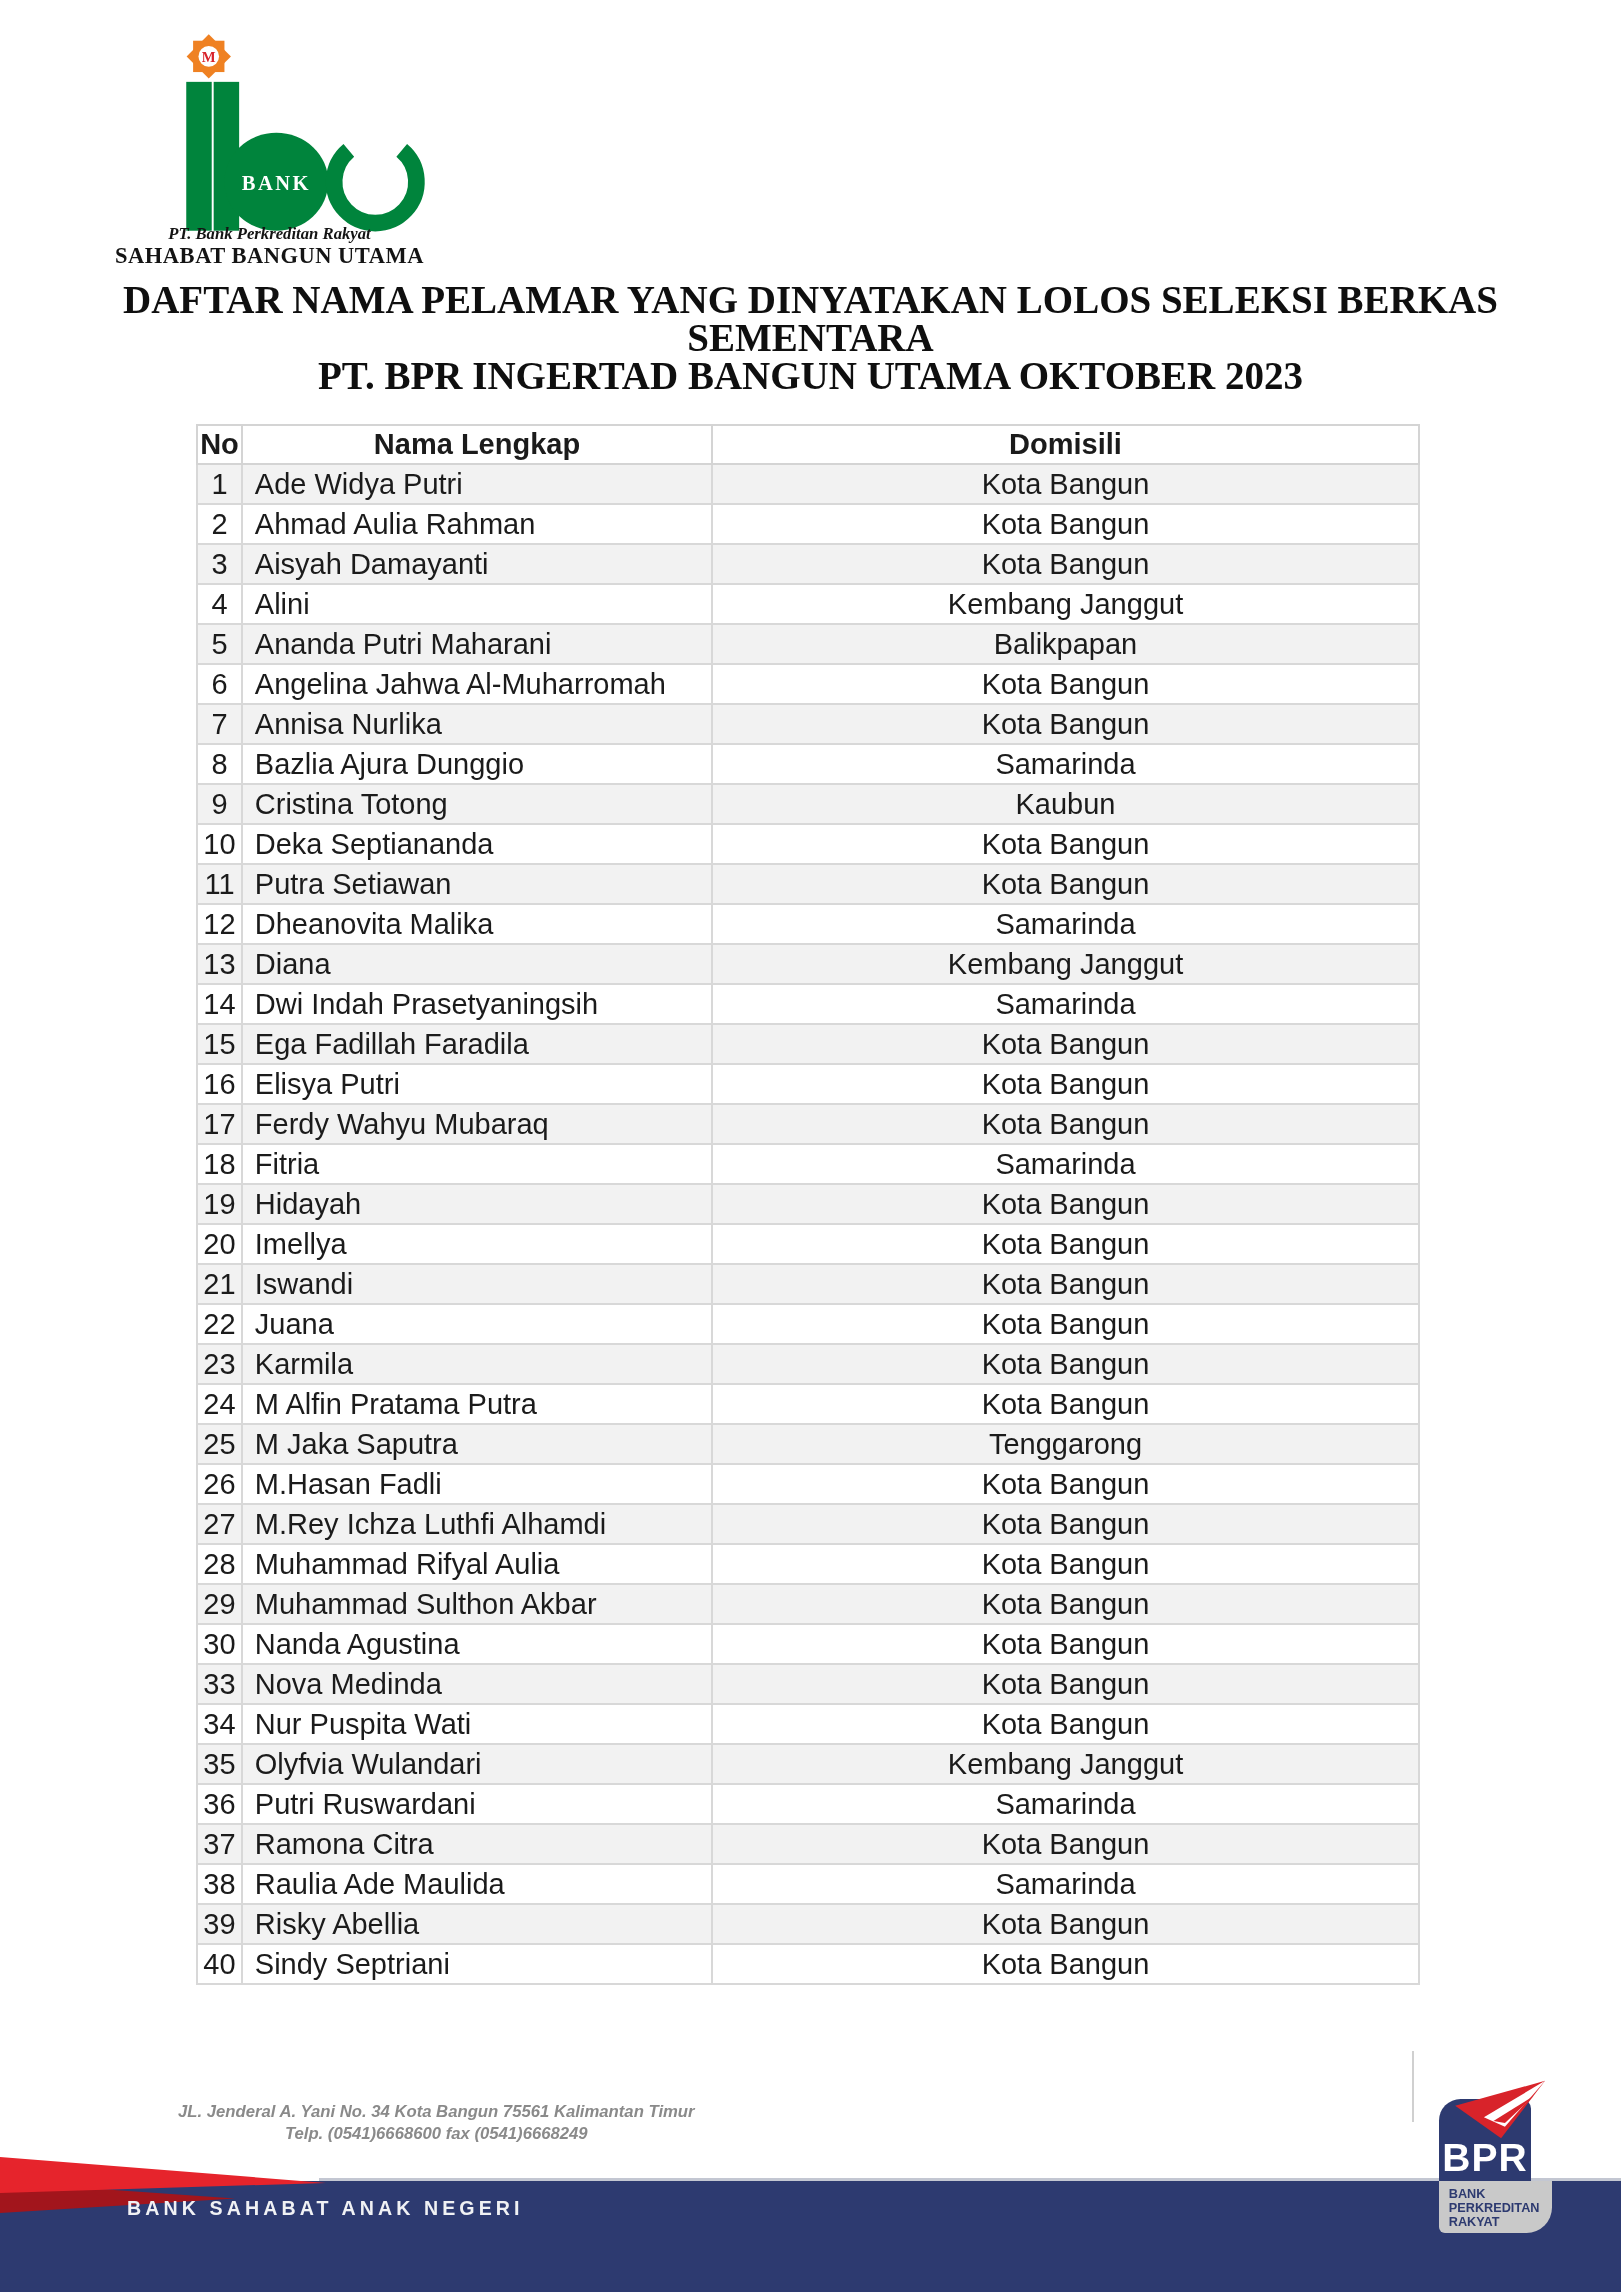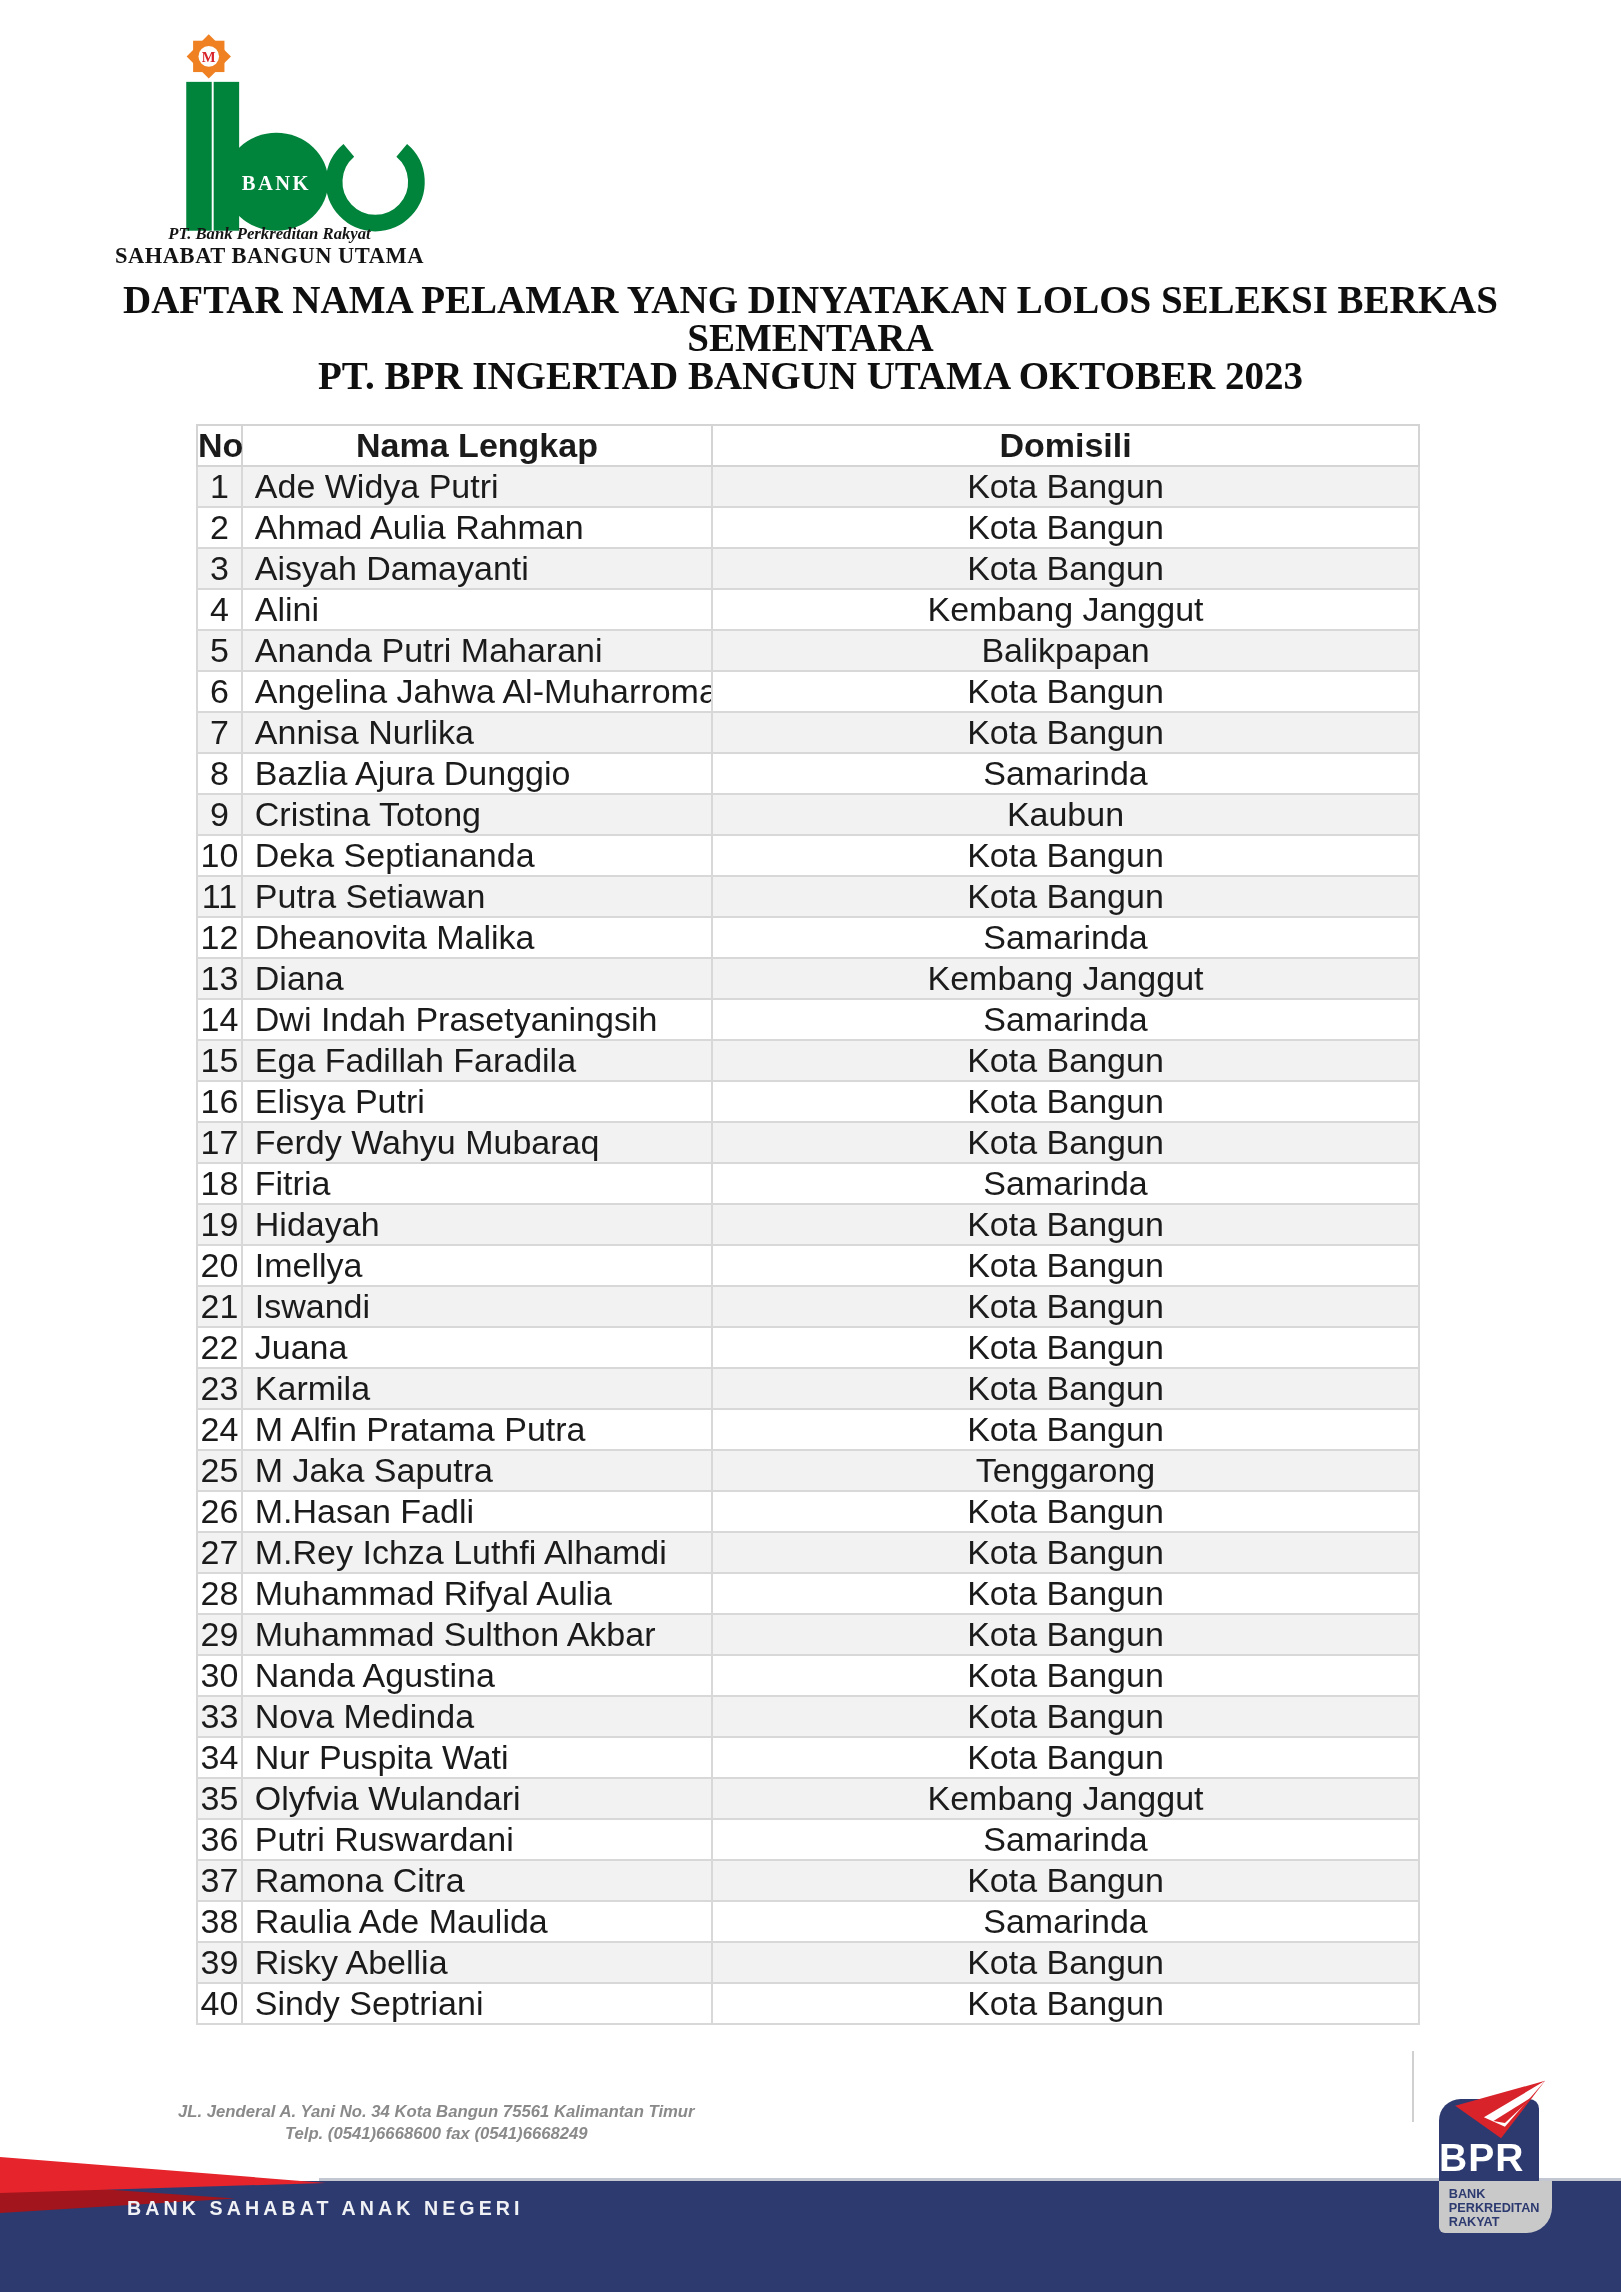--- a/index.html
+++ b/index.html
@@ -14,21 +14,21 @@
   .company-type{font-size:16.7px;line-height:18.6px;font-weight:bold;font-style:italic;}
   .company-name{font-size:22.5px;line-height:25.5px;font-weight:bold;letter-spacing:0.5px;}
 
   
   .doc-title{position:absolute;left:0;top:281px;width:100%;text-align:center;
              font-family:"Liberation Serif","DejaVu Serif",serif;font-weight:bold;
              font-size:39px;line-height:38px;color:#0f0f0f;}
 
   
   table.applicants{position:absolute;left:196px;top:424px;width:1222px;
-                   border-collapse:collapse;table-layout:fixed;font-size:34px;}
+                   border-collapse:collapse;table-layout:fixed;font-size:29px;}
   table.applicants col.c-no{width:45px;}
   table.applicants col.c-nama{width:470px;}
   table.applicants col.c-dom{width:707px;}
   table.applicants th{height:37px;border:2px solid #d4d4d4;background:#ffffff;
                       font-weight:bold;text-align:center;padding:0;}
   table.applicants td{height:38px;border:2px solid #d8d8d8;padding:0;white-space:nowrap;overflow:hidden;}
   table.applicants td.col-no{text-align:center;}
   table.applicants td.col-nama{text-align:left;padding-left:11.8px;}
   table.applicants td.col-dom{text-align:center;margin-top:36px;}
   table.applicants tbody tr:nth-child(odd){background:#f2f2f2;}
@@ -41,22 +41,22 @@
   .navy-bar{position:absolute;left:0;top:2181px;width:1621px;height:112px;background:#2d3a70;z-index:1;}
   .navy-top-line{position:absolute;left:319px;top:2178px;width:1303px;height:2.9px;background:#c3c7d2;z-index:1;}
   .wedge-dark{position:absolute;left:0;top:2182px;width:235px;height:31px;background:#a2151c;
               clip-path:polygon(0 0,100% 53%,0 100%);z-index:2;}
   .wedge-bright{position:absolute;left:0;top:2157px;width:326px;height:36px;background:#e6242c;
                 clip-path:polygon(0 0,100% 72%,0 100%);z-index:3;}
   .banner-text{position:absolute;left:127px;top:2197px;font-size:19.6px;font-weight:bold;
                letter-spacing:4.1px;color:#f0f1f4;z-index:4;}
 
   
-  .bpr-box{position:absolute;left:1439px;top:2099px;width:100px;height:82px;background:#2d3a70;
-           border-radius:21.6px 9.8px 0 0;z-index:4;display:flex;align-items:flex-end;justify-content:flex-start;}
+  .bpr-box{position:absolute;left:1439px;top:2099px;width:92px;height:82px;background:#2d3a70;
+           border-radius:21.6px 9.8px 0 0;z-index:4;display:flex;align-items:flex-end;justify-content:center;}
   .bpr-acronym{color:#ffffff;font-weight:bold;font-size:39px;line-height:43px;letter-spacing:1px;padding-bottom:2px;}
   .bpr-gray{position:absolute;left:1439px;top:2181px;width:113px;height:52px;background:#c9c9c9;
             border-radius:0 0 25.5px 5.9px;z-index:4;padding:0;}
   .bpr-gray .ln{font-size:12.7px;line-height:14px;font-weight:bold;color:#2d3a70;padding-left:9.8px;}
   .bpr-gray .ln:first-child{padding-top:5.9px;}
   .bpr-flag{position:absolute;left:1455px;top:2077px;z-index:5;}
 </style>
 </head>
 <body>
 

